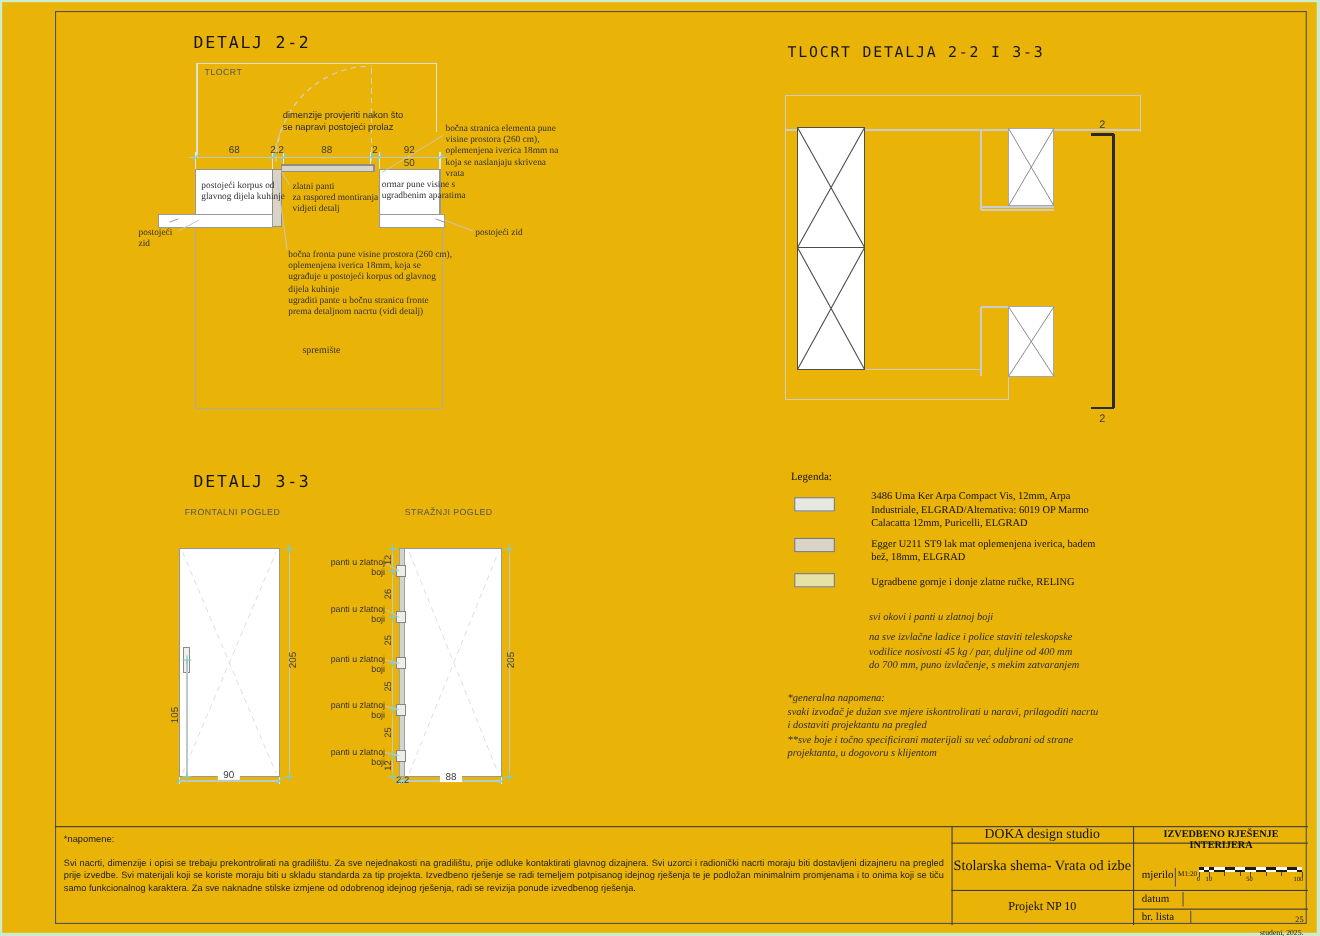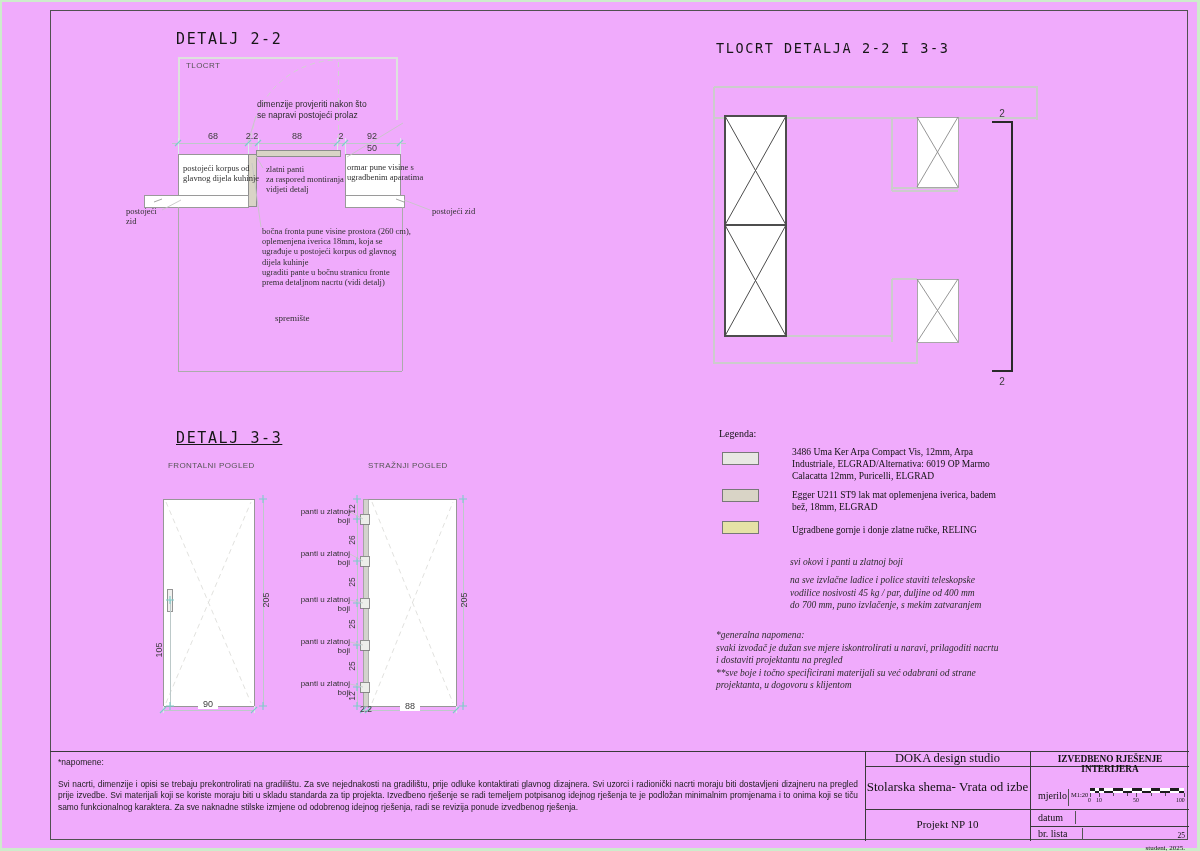--- a/index.html
+++ b/index.html
@@ -1,17 +1,17 @@
 <!DOCTYPE html>
 <html><head>
 <meta charset="utf-8">
 <style>
   html,body{margin:0;padding:0;}
   body{background:#cdeccb;font-family:"Liberation Sans",sans-serif;}
-  .canvas{position:absolute;left:0;top:0;width:1200px;height:851px;background:#f0abfc;overflow:hidden;}
+  .canvas{position:absolute;left:0;top:0;width:1200px;height:851px;background:#eab308;overflow:hidden;}
   .abs{position:absolute;}
   .edge{position:absolute;background:#cdeccb;}
   .frame{position:absolute;left:50px;top:10px;width:1138px;height:830px;border:1.6px solid #515151;box-sizing:border-box;}
   .cad{font-family:"DejaVu Sans Mono",monospace;color:#161616;letter-spacing:1.6px;font-weight:500;}
   .lbl{font:8px "Liberation Sans",sans-serif;color:#555;letter-spacing:.4px;}
   .dim{font:9px "Liberation Sans",sans-serif;color:#3c3c3c;text-align:center;}
   .dimbg{background:#fff;}
   .rot{transform:rotate(-90deg);transform-origin:center center;}
   .ann{font:8.5px/1.2 "Liberation Serif",serif;color:#303030;}
   .annit{font:italic 9.5px/1.32 "Liberation Serif",serif;color:#2c2c2c;}
@@ -189,33 +189,38 @@
   <div class="abs dim" style="left:362px;top:143px;width:20px;">50</div>
   <div class="abs ann ml" style="left:183px;top:163px;">postojeći korpus od
 glavnog dijela kuhinje</div>
   <div class="abs ann ml" style="left:266px;top:164px;">zlatni panti
 za raspored montiranja
 vidjeti detalj</div>
   <div class="abs ann ml" style="left:347px;top:162px;">ormar pune visine s
 ugradbenim aparatima</div>
   <div class="abs ann" style="left:126px;top:206px;width:38px;">postojeći zid</div>
   <div class="abs ann" style="left:432px;top:206px;">postojeći zid</div>
+  <div class="abs ann ml" style="left:405px;top:111px;">bočna stranica elementa pune
+visine prostora (260 cm),
+oplemenjena iverica 18mm  na
+koja se naslanjaju skrivena
+vrata</div>
   <div class="abs ann ml" style="left:262px;top:226px;">bočna fronta pune visine prostora (260 cm),
 oplemenjena iverica 18mm, koja se
 ugrađuje u postojeći korpus od glavnog
 dijela kuhinje
 ugraditi pante u bočnu stranicu fronte
 prema detaljnom nacrtu (vidi detalj)</div>
   <div class="abs ann" style="left:275px;top:313px;font-size:9px;">spremište</div>
 
   <div class="abs cad" style="left:716px;top:40px;font-size:13.5px;">TLOCRT DETALJA 2-2 I 3-3</div>
   <div class="abs dim" style="left:996px;top:108px;width:12px;font-size:10px;">2</div>
   <div class="abs dim" style="left:996px;top:376px;width:12px;font-size:10px;">2</div>
 
-  <div class="abs cad" style="left:176px;top:429px;font-size:15px;text-decoration:underline;">DETALJ 3-3</div>
+  <div class="abs cad" style="left:176px;top:429px;font-size:15px;">DETALJ 3-3</div>
   <div class="abs lbl" style="left:168px;top:461px;">FRONTALNI POGLED</div>
   <div class="abs lbl" style="left:368px;top:461px;">STRAŽNJI POGLED</div>
   <div class="abs dim dimbg" style="left:198px;top:699px;width:20px;">90</div>
   <div class="abs dim rot" style="left:148px;top:645px;width:22px;">105</div>
   <div class="abs dim rot" style="left:255px;top:595px;width:22px;">205</div>
   <div class="abs dim rot" style="left:453px;top:595px;width:22px;">205</div>
   <div class="abs dim rot" style="left:343px;top:504px;width:18px;font-size:8.5px;">12</div>
   <div class="abs dim rot" style="left:343px;top:535px;width:18px;font-size:8.5px;">26</div>
   <div class="abs dim rot" style="left:343px;top:577px;width:18px;font-size:8.5px;">25</div>
   <div class="abs dim rot" style="left:343px;top:619px;width:18px;font-size:8.5px;">25</div>

